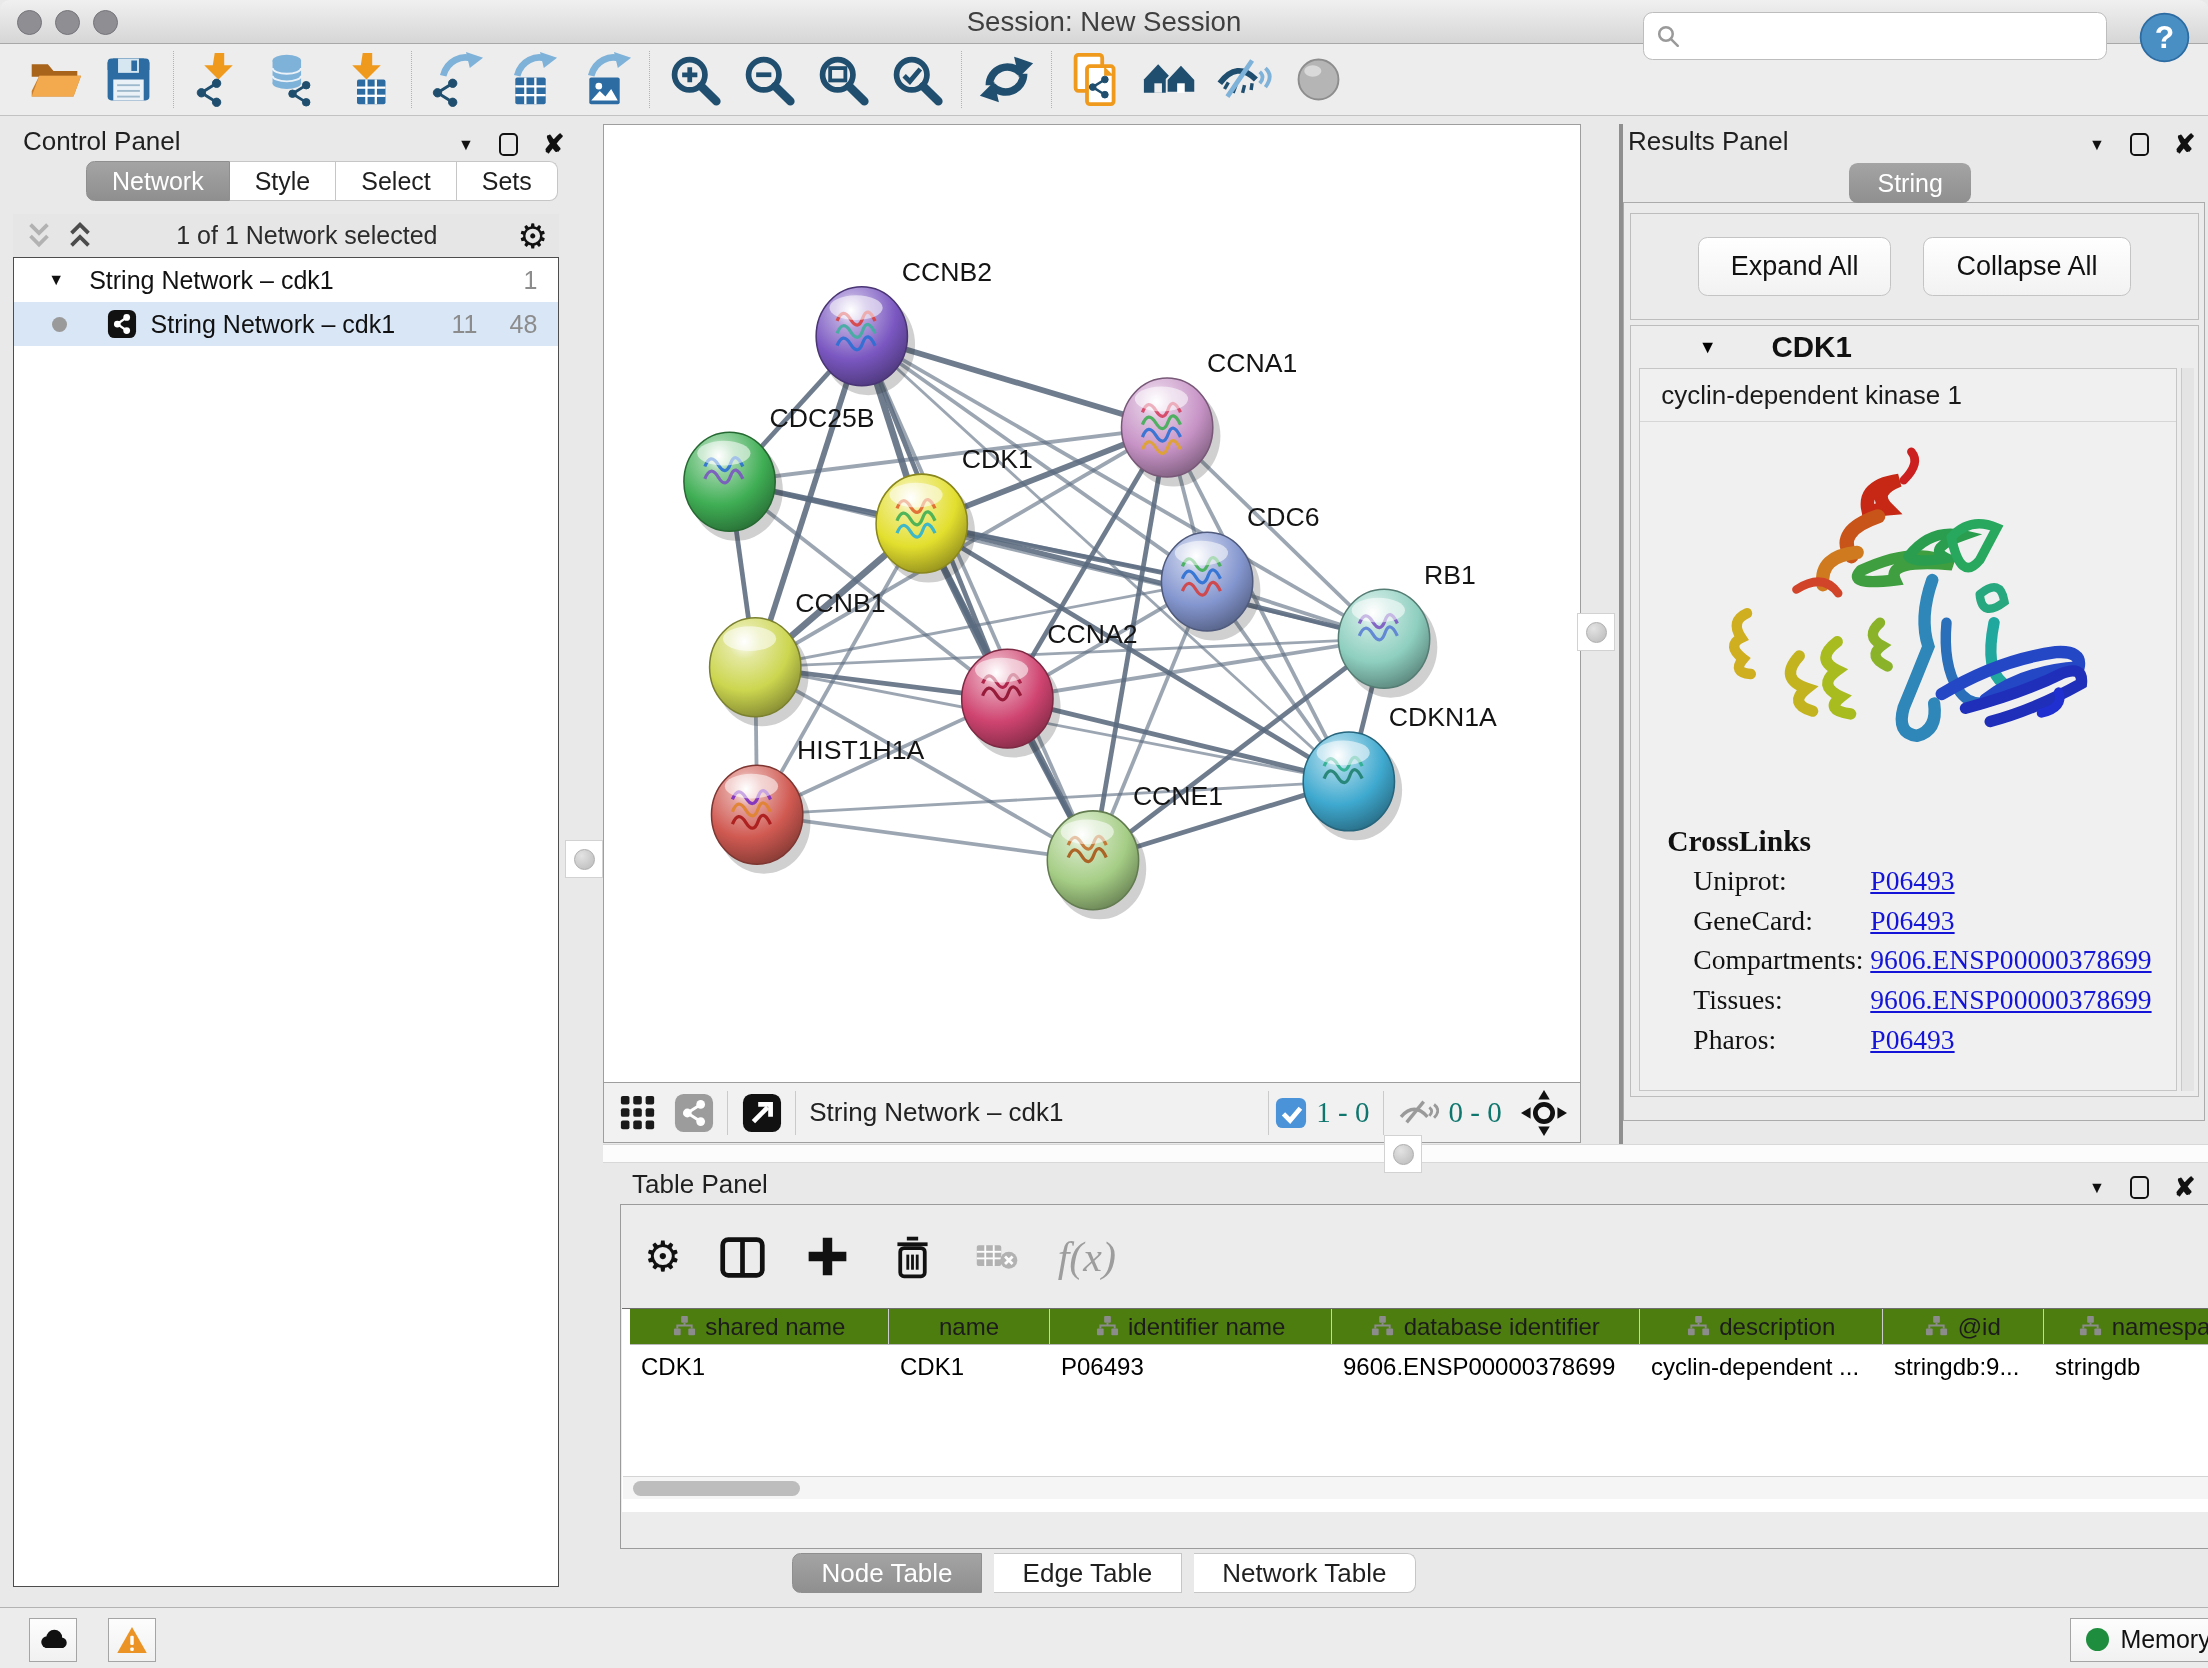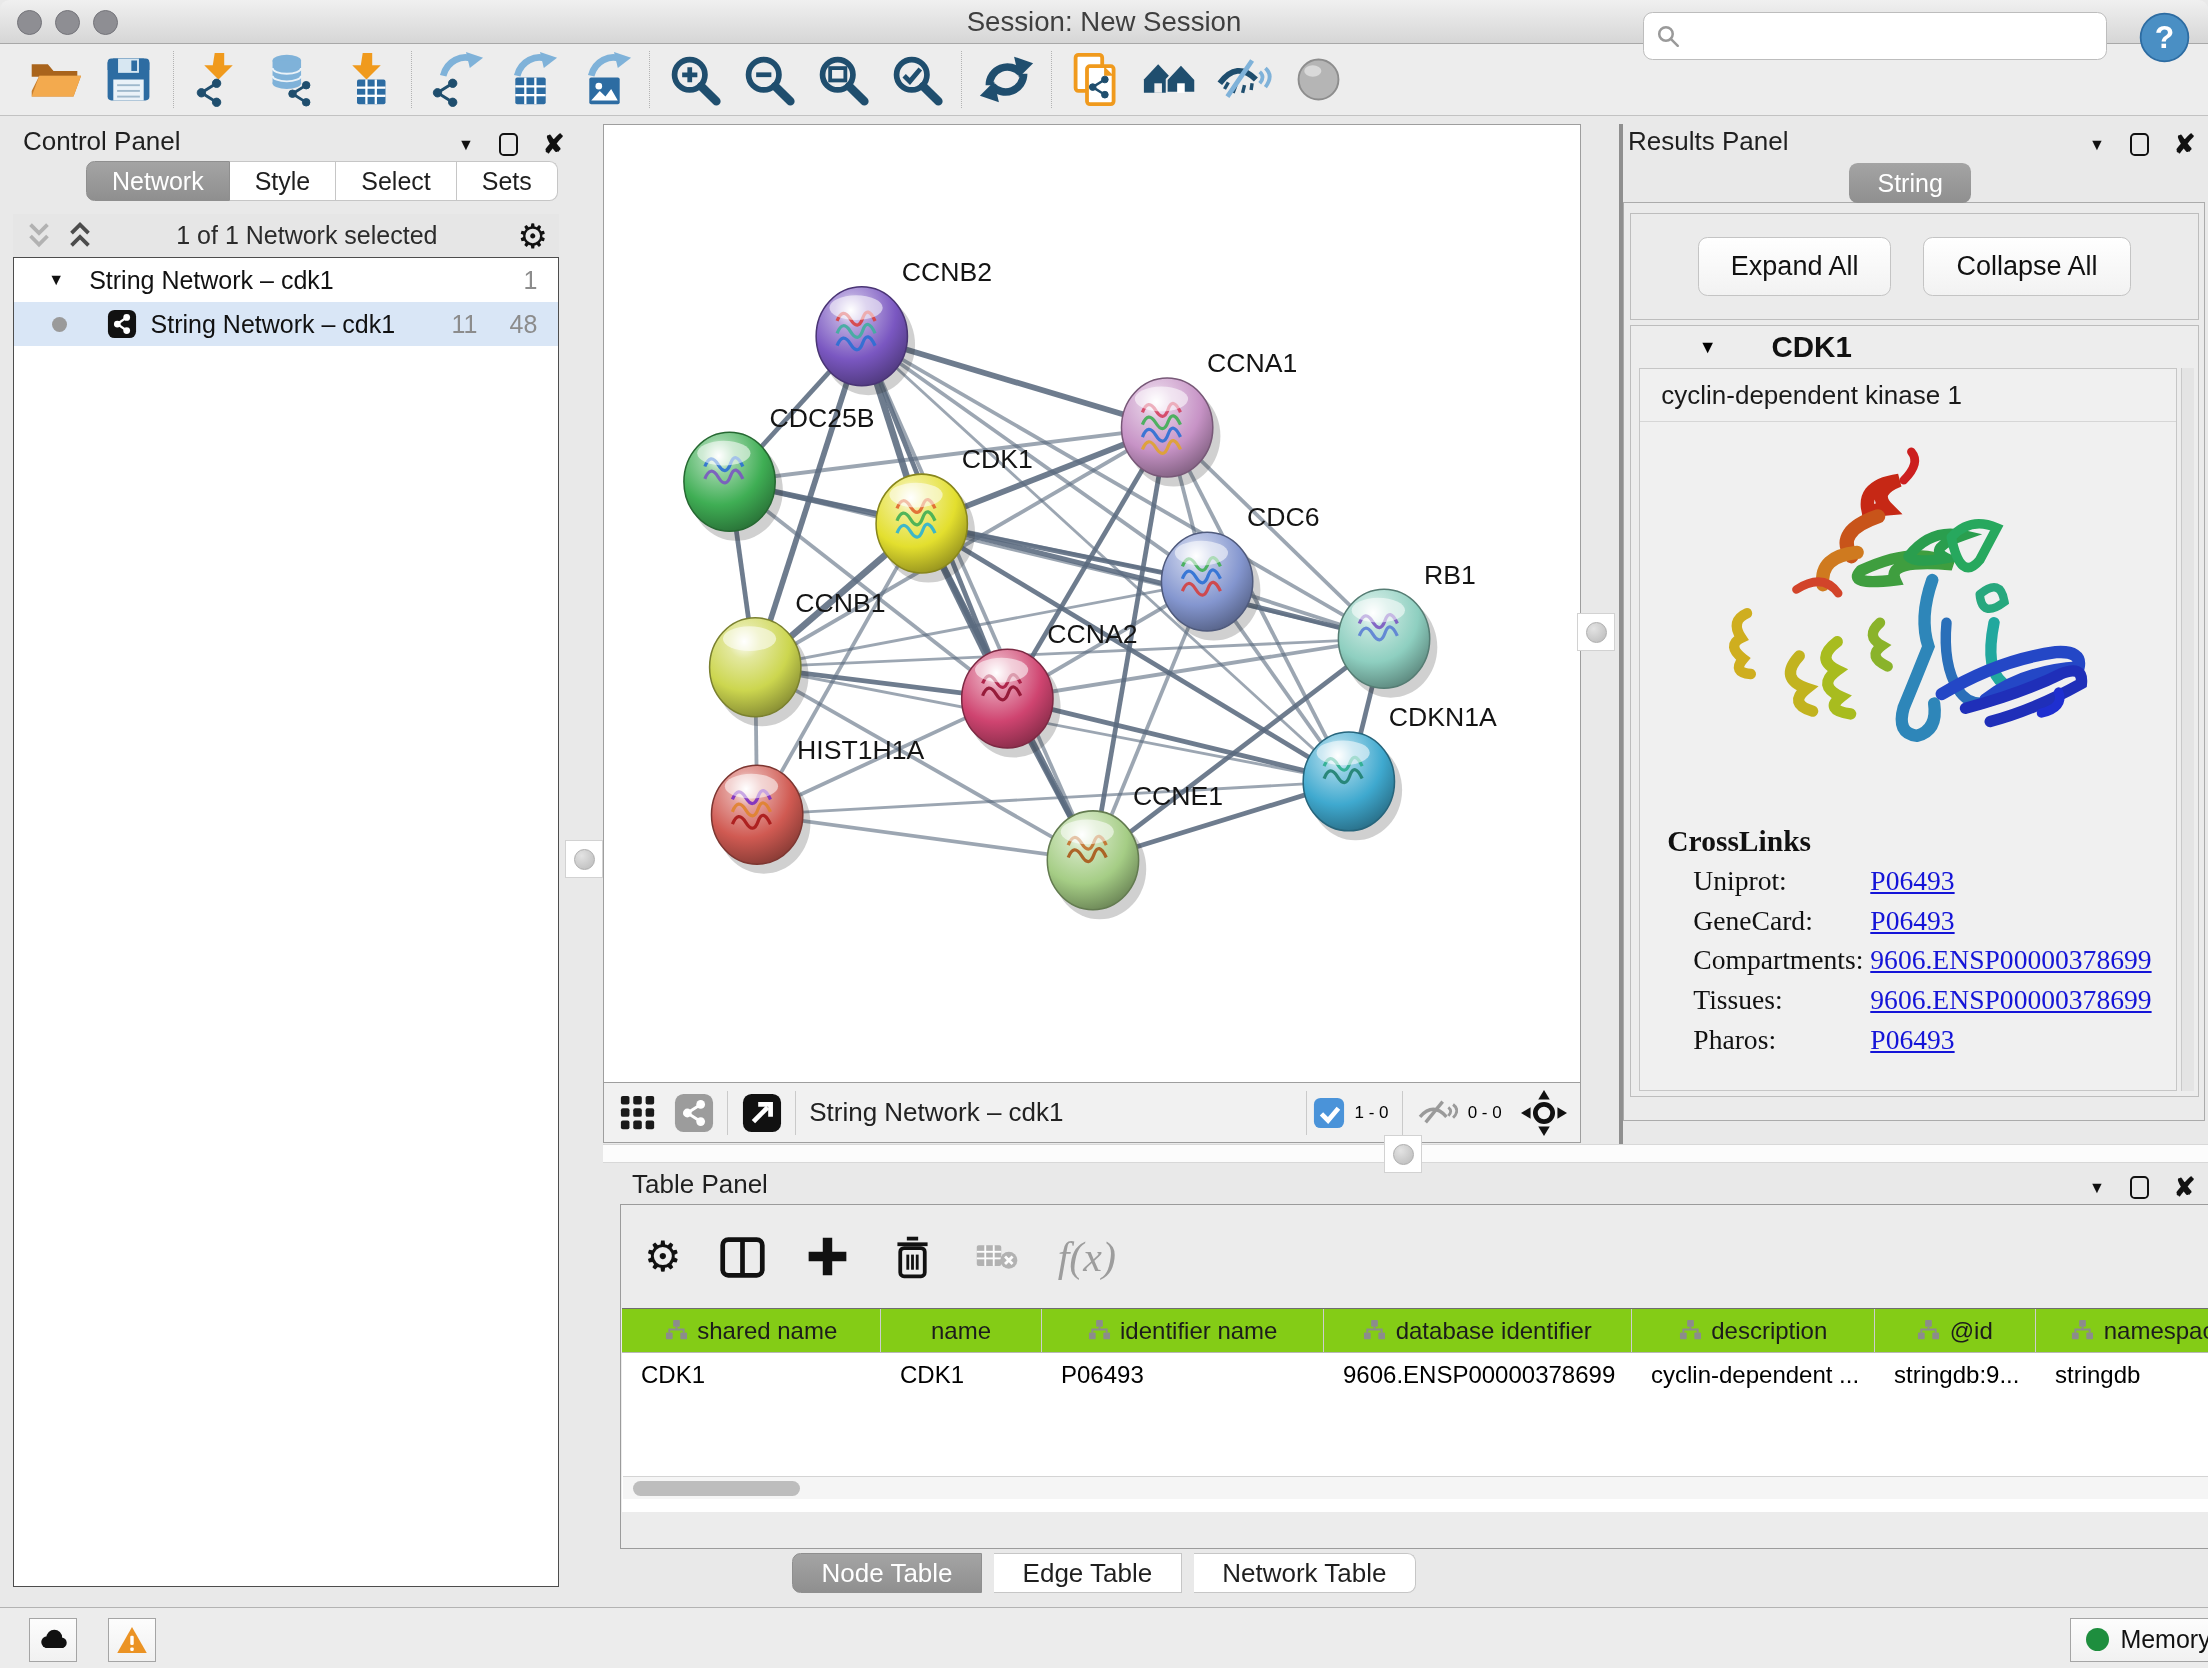--- a/index.html
+++ b/index.html
@@ -58,21 +58,21 @@
   .trow .cnt { color:#8c8c8c; }
   .trow.sel { background:#d9e6f6; }
 
   
   .netcanvas { position:absolute; left:603px; top:124px; width:978px; height:959px;
     background:#fff; border:1px solid #9e9e9e; border-bottom:none; }
   .netbar { position:absolute; left:603px; top:1082px; width:978px; height:61px;
     background:#f1f1f1; border:1px solid #9e9e9e; display:flex; align-items:center; }
   .netbar .vsep { width:0; height:44px; border-left:1px solid #cacaca; margin:0 13.3px; }
   .netbar .ntitle { font-size:26px; color:#222; }
-  .netbar .gray { font-size:17px; color:#000000; margin-left:9.5px; }
+  .netbar .gray { font-size:29px; color:#0f766e; margin-left:9.5px;font-family:Liberation Serif, serif; }
   .nbicon { background:none; border:none; cursor:pointer; display:flex; align-items:center; }
 
   
   .grip { position:absolute; width:38px; height:38px; background:#fff; border:1px solid #d2d2d2;
     display:flex; align-items:center; justify-content:center; }
   .grip .dot { width:21px; height:21px; border-radius:50%;
     background:radial-gradient(circle at 35% 30%, #e3e3e3, #b9b9b9); border:1px solid #adadad; }
   .vline { position:absolute; left:1619px; top:124px; width:3.8px; height:1020px; background:#8f8f8f; }
   .hsplit { position:absolute; left:603px; top:1144px; width:1605px; height:19px; background:#fcfcfc;
     border-top:1px solid #d8d8d8; border-bottom:1px solid #d8d8d8; }
@@ -111,21 +111,21 @@
   .tbl-title { position:absolute; left:632px; top:1169px; }
   .tbl-box { position:absolute; left:620px; top:1204px; width:1588px; height:345px;
     background:#ececec; border:1px solid #9b9b9b; border-right:none; }
   .tbl-tools { height:103px; display:flex; align-items:center; padding-left:23px; gap:36px; }
   .tbtn { background:none; border:none; cursor:pointer; display:flex; align-items:center; }
   .tbtn svg { width:49px; height:49px; }
   .gear-big { font-size:42px; color:#111; line-height:1; }
   .fx { font-family:"Liberation Serif",serif; font-style:italic; font-size:42px; color:#9d9d9d; }
   .dtable { position:absolute; left:1px; top:103px; right:0; bottom:36px; background:#fff;
     border-top:1.9px solid #6e6e6e; overflow:hidden; }
-  .thead { display:flex; height:44px; background:#84cc16; border-bottom:1px solid #b8b8b8; }
+  .thead { display:flex; height:36px; background:#4d7c0f; border-bottom:1px solid #b8b8b8;margin-left:8px; }
   .th { display:flex; align-items:center; justify-content:center; gap:9.5px; font-size:24px;
     color:#1c1c1c; border-right:1px solid #cdcdcd; flex:0 0 auto; cursor:pointer; }
   .th svg { width:23px; height:23px; }
   .drow { display:flex; height:44px; }
   .td { font-size:24px; color:#000; padding-left:19px; display:flex; align-items:center;
     flex:0 0 auto; overflow:hidden; white-space:nowrap; }
   .hscroll { position:absolute; left:1px; right:0; bottom:13.3px; height:23px; background:#f5f5f5;
     border-top:1px solid #d4d4d4; }
   .hthumb { position:absolute; left:9.5px; top:3.8px; width:167px; height:15px; border-radius:7.6px;
     background:#bdbdbd; }

